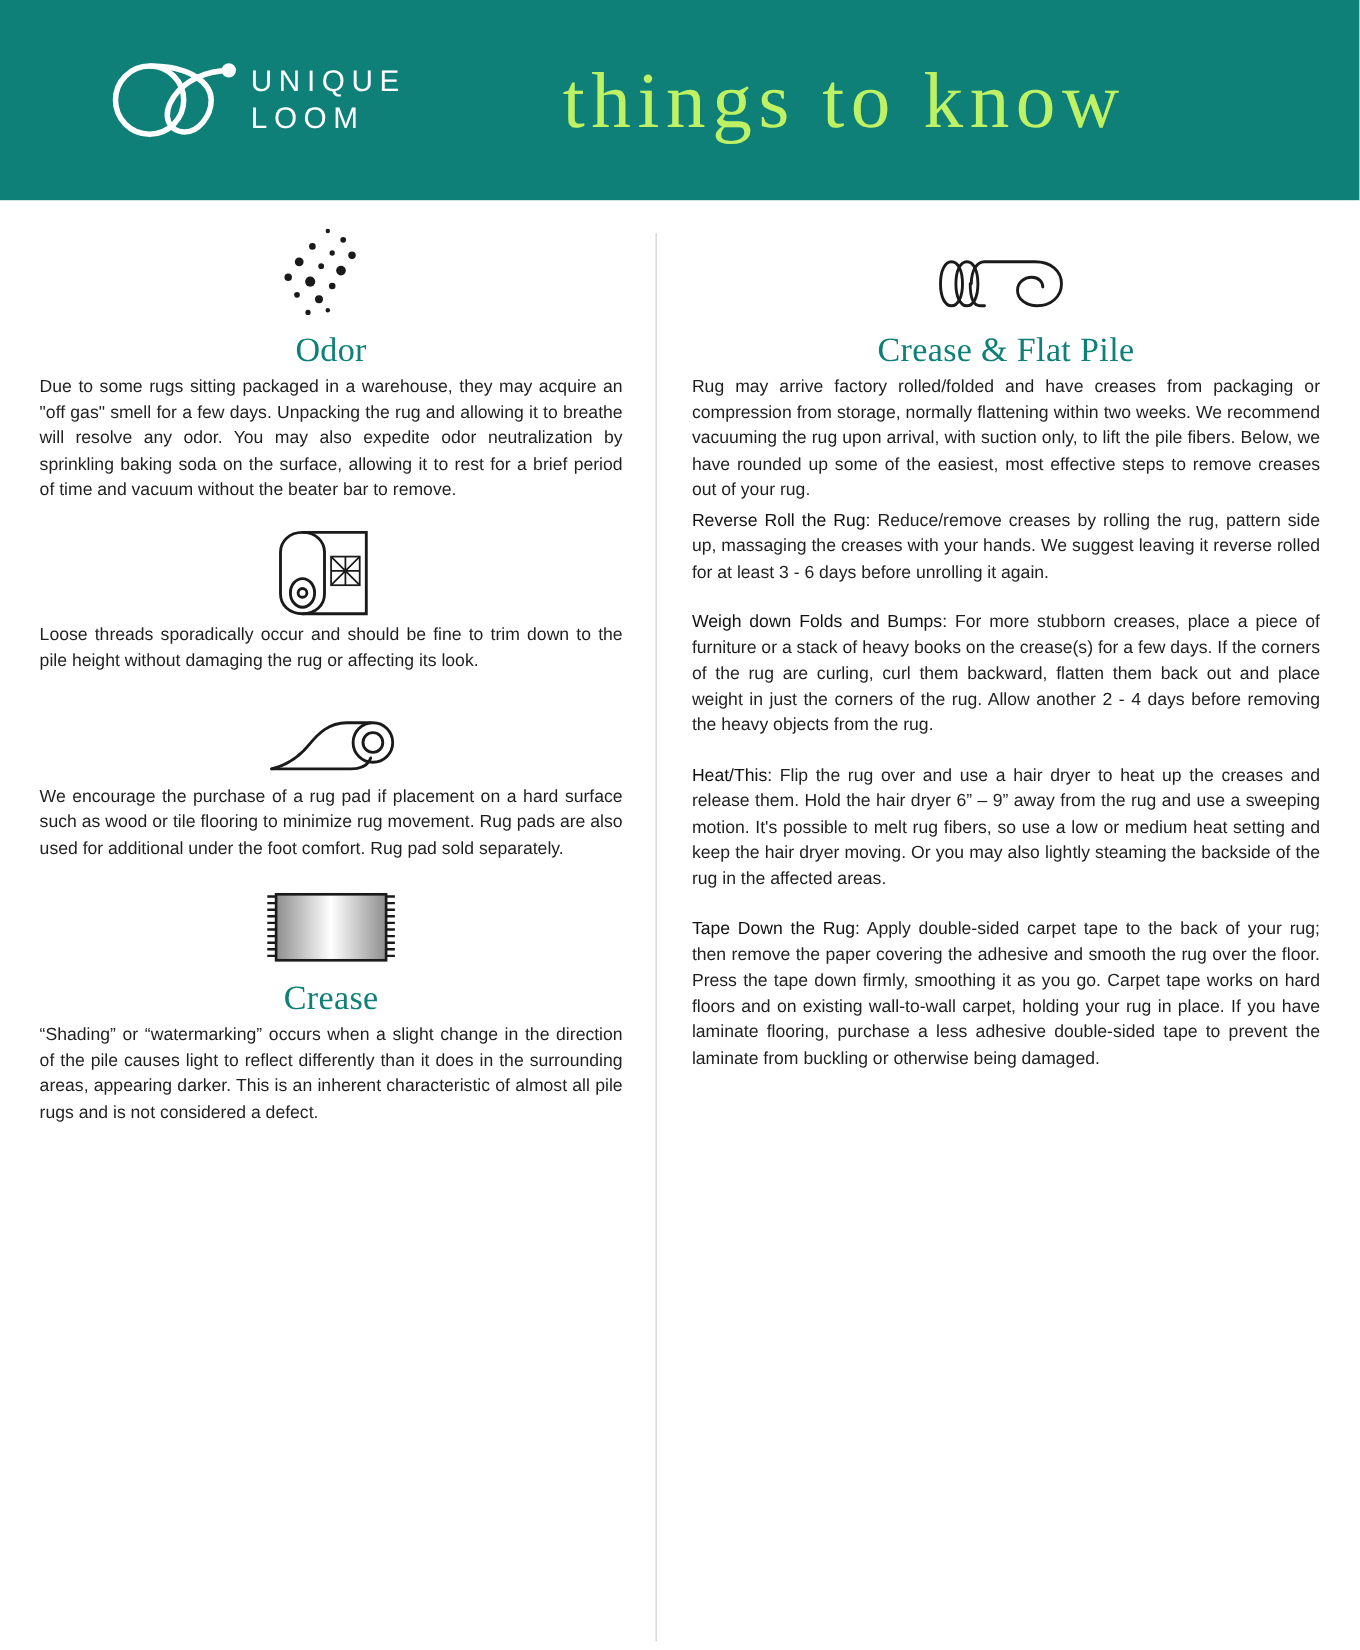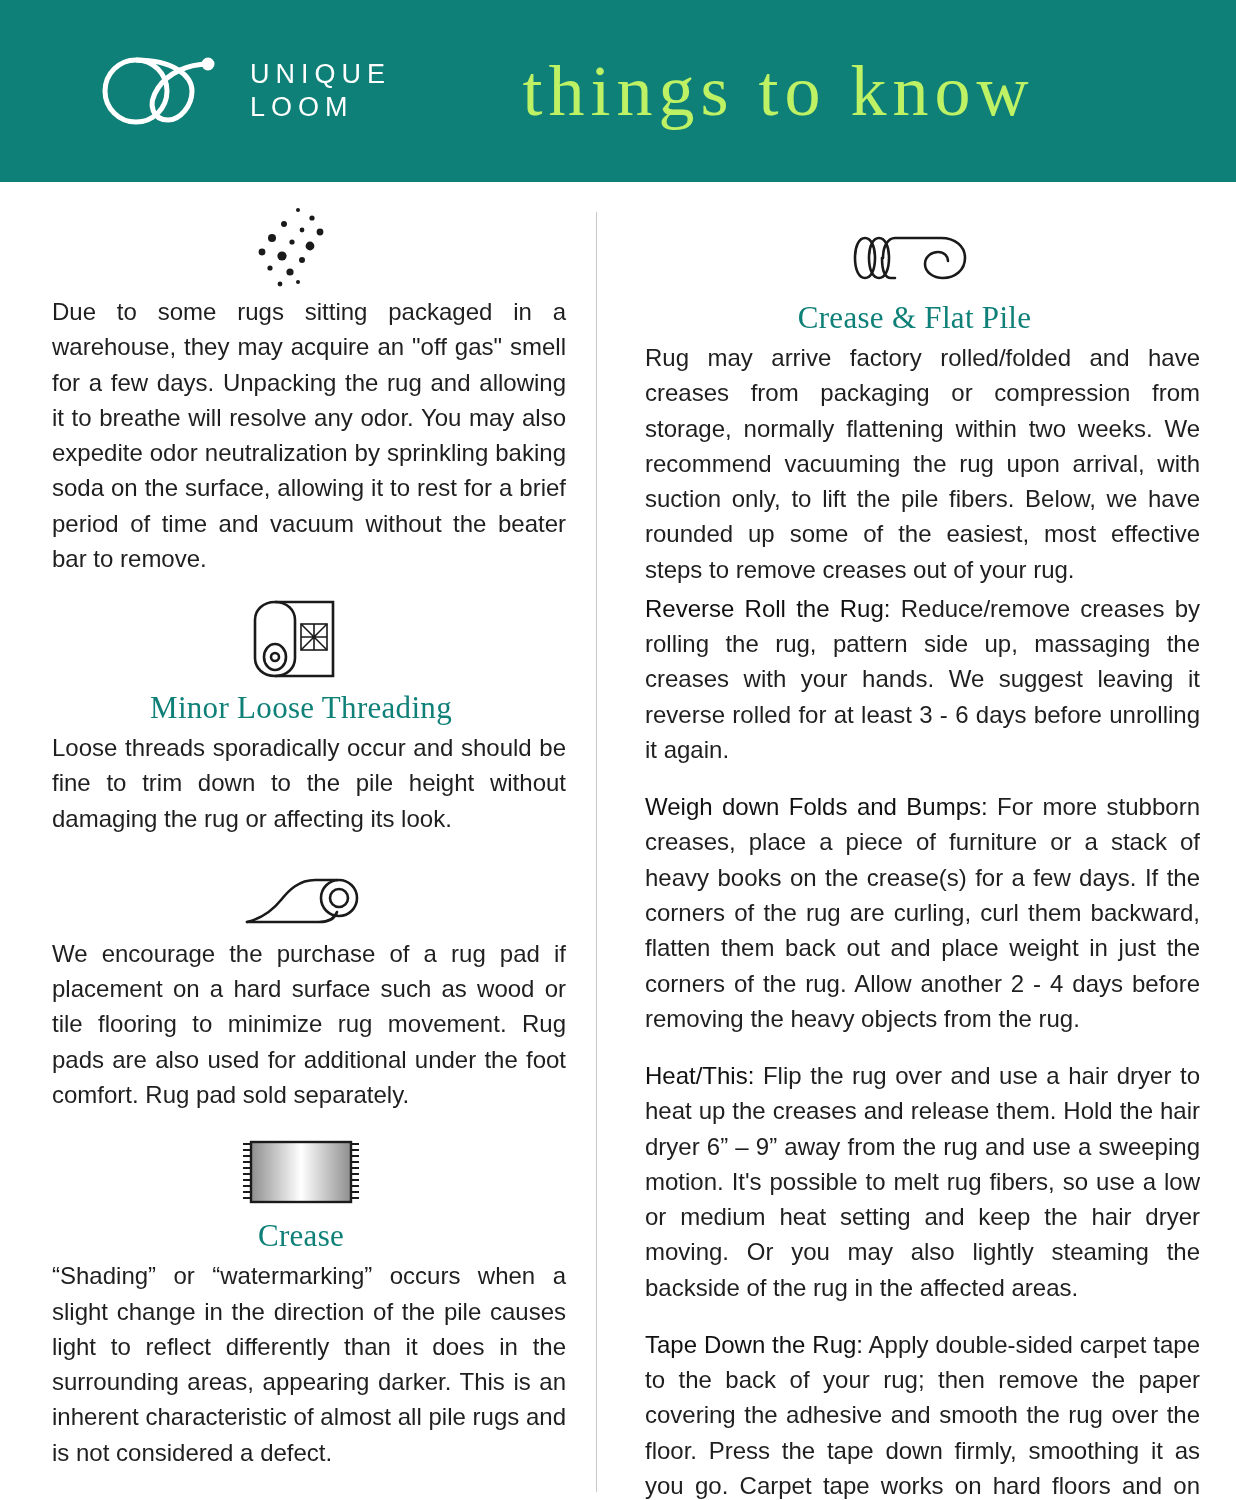--- a/index.html
+++ b/index.html
@@ -21,21 +21,20 @@
     width: 100%;
     height: 182px;
     background: #0f8078;
     display: flex;
     align-items: center;
     padding: 0 40px 0 96px;
   }
   .brand {
     display: flex;
     align-items: center;
-    gap: 22px;
     flex: 0 0 auto;
     justify-content: flex-end;
   }
   .brand-mark {
     width: 132px;
     height: 74px;
     display: block;
   }
   .brand-words {
     display: flex;
@@ -98,25 +97,25 @@
     font-size: 31px;
     font-weight: 400;
     color: #0f8078;
     text-align: center;
     margin: 6px 0 4px 0;
     letter-spacing: 0.3px;
   }
 
   p.body-text {
     font-family: "Liberation Sans", sans-serif;
-    font-size: 24px;
+    font-size: 16px;
     line-height: 1.47;
     color: #1f1f1f;
     text-align: justify;
-    margin: 0 0 4px 16px;
+    margin: 0 0 4px 0;
   }
 
   .para-block { margin-bottom: 22px; }
   .para-block:last-child { margin-bottom: 0; }
 
   b.lead-in {
     font-weight: 400;
     color: #111111;
   }
 
@@ -166,39 +165,39 @@
             <circle cx="16" cy="48" r="3.4"></circle>
             <circle cx="36" cy="52" r="4.6"></circle>
             <circle cx="56" cy="56" r="3"></circle>
             <circle cx="24" cy="64" r="2.6"></circle>
             <circle cx="44" cy="68" r="3.6"></circle>
             <circle cx="34" cy="80" r="2.4"></circle>
             <circle cx="52" cy="78" r="2"></circle>
           </g>
         </svg>
       </div>
+      <h2 class="section-title">Odor</h2>
       <p class="body-text">Due to some rugs sitting packaged in a warehouse, they may acquire an "off gas" smell for a few days. Unpacking the rug and allowing it to breathe will resolve any odor. You may also expedite odor neutralization by sprinkling baking soda on the surface, allowing it to rest for a brief period of time and vacuum without the beater bar to remove.</p>
     </div>
 
     <div class="para-block">
       <div class="icon-wrap">
         <svg viewBox="0 0 120 90" width="120" height="90" aria-hidden="true">
           <g fill="none" stroke="#1a1a1a" stroke-width="2.6">
             <path d="M34 8 h58 v74 h-58"></path>
             <path d="M34 8 c-12 0 -20 8 -20 18 v38 c0 10 8 18 20 18 c12 0 20 -8 20 -18 v-38 c0 -10 -8 -18 -20 -18 z"></path>
             <ellipse cx="34" cy="63" rx="11" ry="13"></ellipse>
             <circle cx="34" cy="63" r="4"></circle>
           </g>
           <g fill="none" stroke="#1a1a1a" stroke-width="1.6">
             <path d="M60 30 l26 26 M86 30 l-26 26 M60 43 h26 M73 30 v26"></path>
             <rect x="60" y="30" width="26" height="26"></rect>
           </g>
         </svg>
       </div>
-      <h2 class="section-title">Minor Loose Threading</h2>
       <p class="body-text">Loose threads sporadically occur and should be fine to trim down to the pile height without damaging the rug or affecting its look.</p>
     </div>
 
     <div class="para-block">
       <div class="icon-wrap tight">
         <svg viewBox="0 0 140 70" width="140" height="70" aria-hidden="true">
           <g fill="none" stroke="#1a1a1a" stroke-width="2.6" stroke-linejoin="round" stroke-linecap="round">
             <path d="M16 56 c16 -4 26 -12 34 -22 c8 -10 18 -20 34 -20 h22"></path>
             <path d="M16 56 h72 c10 0 16 -4 18 -10"></path>
             <ellipse cx="108" cy="32" rx="18" ry="18"></ellipse>

